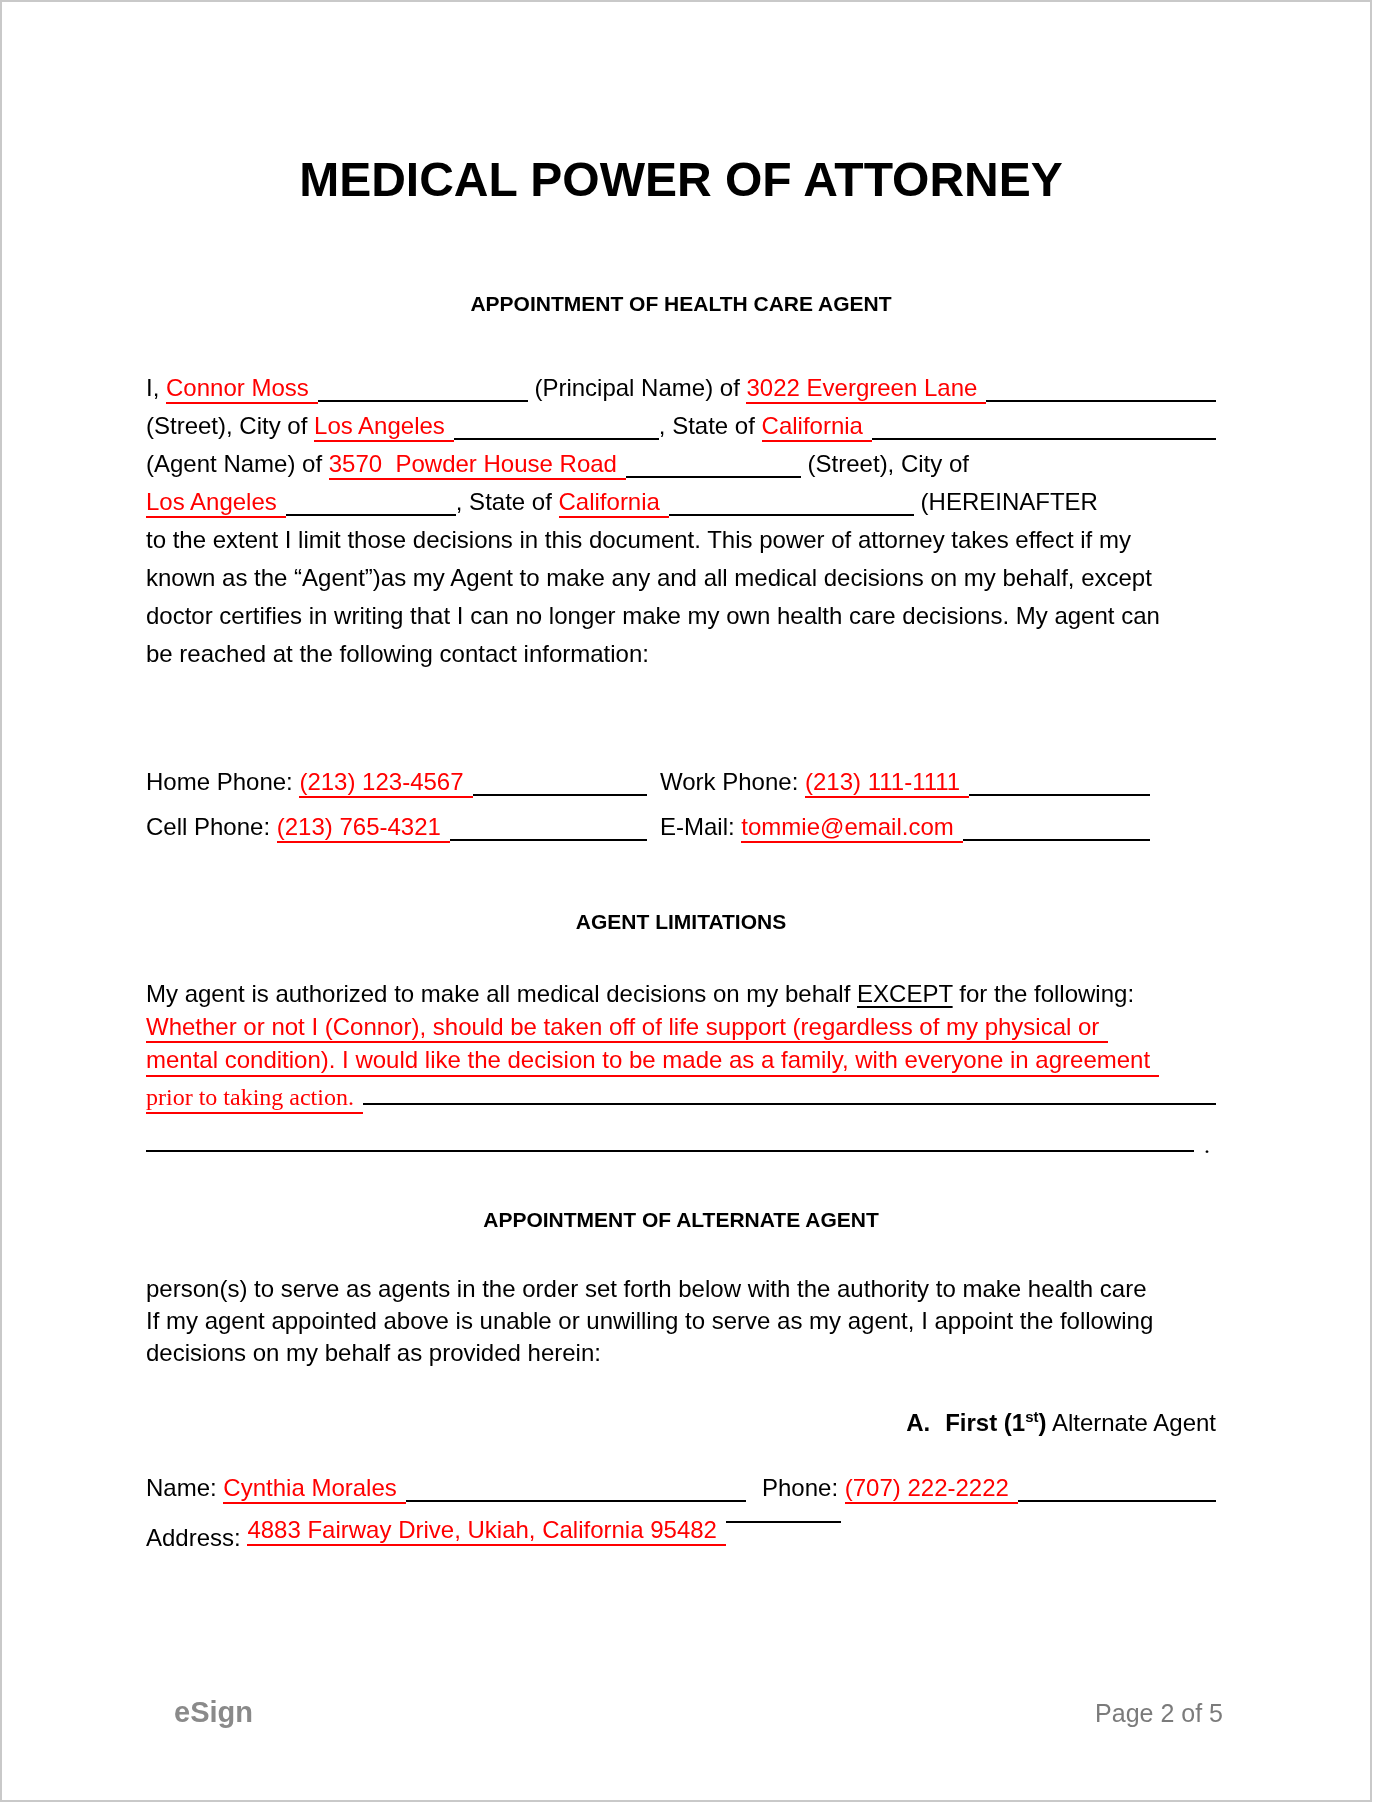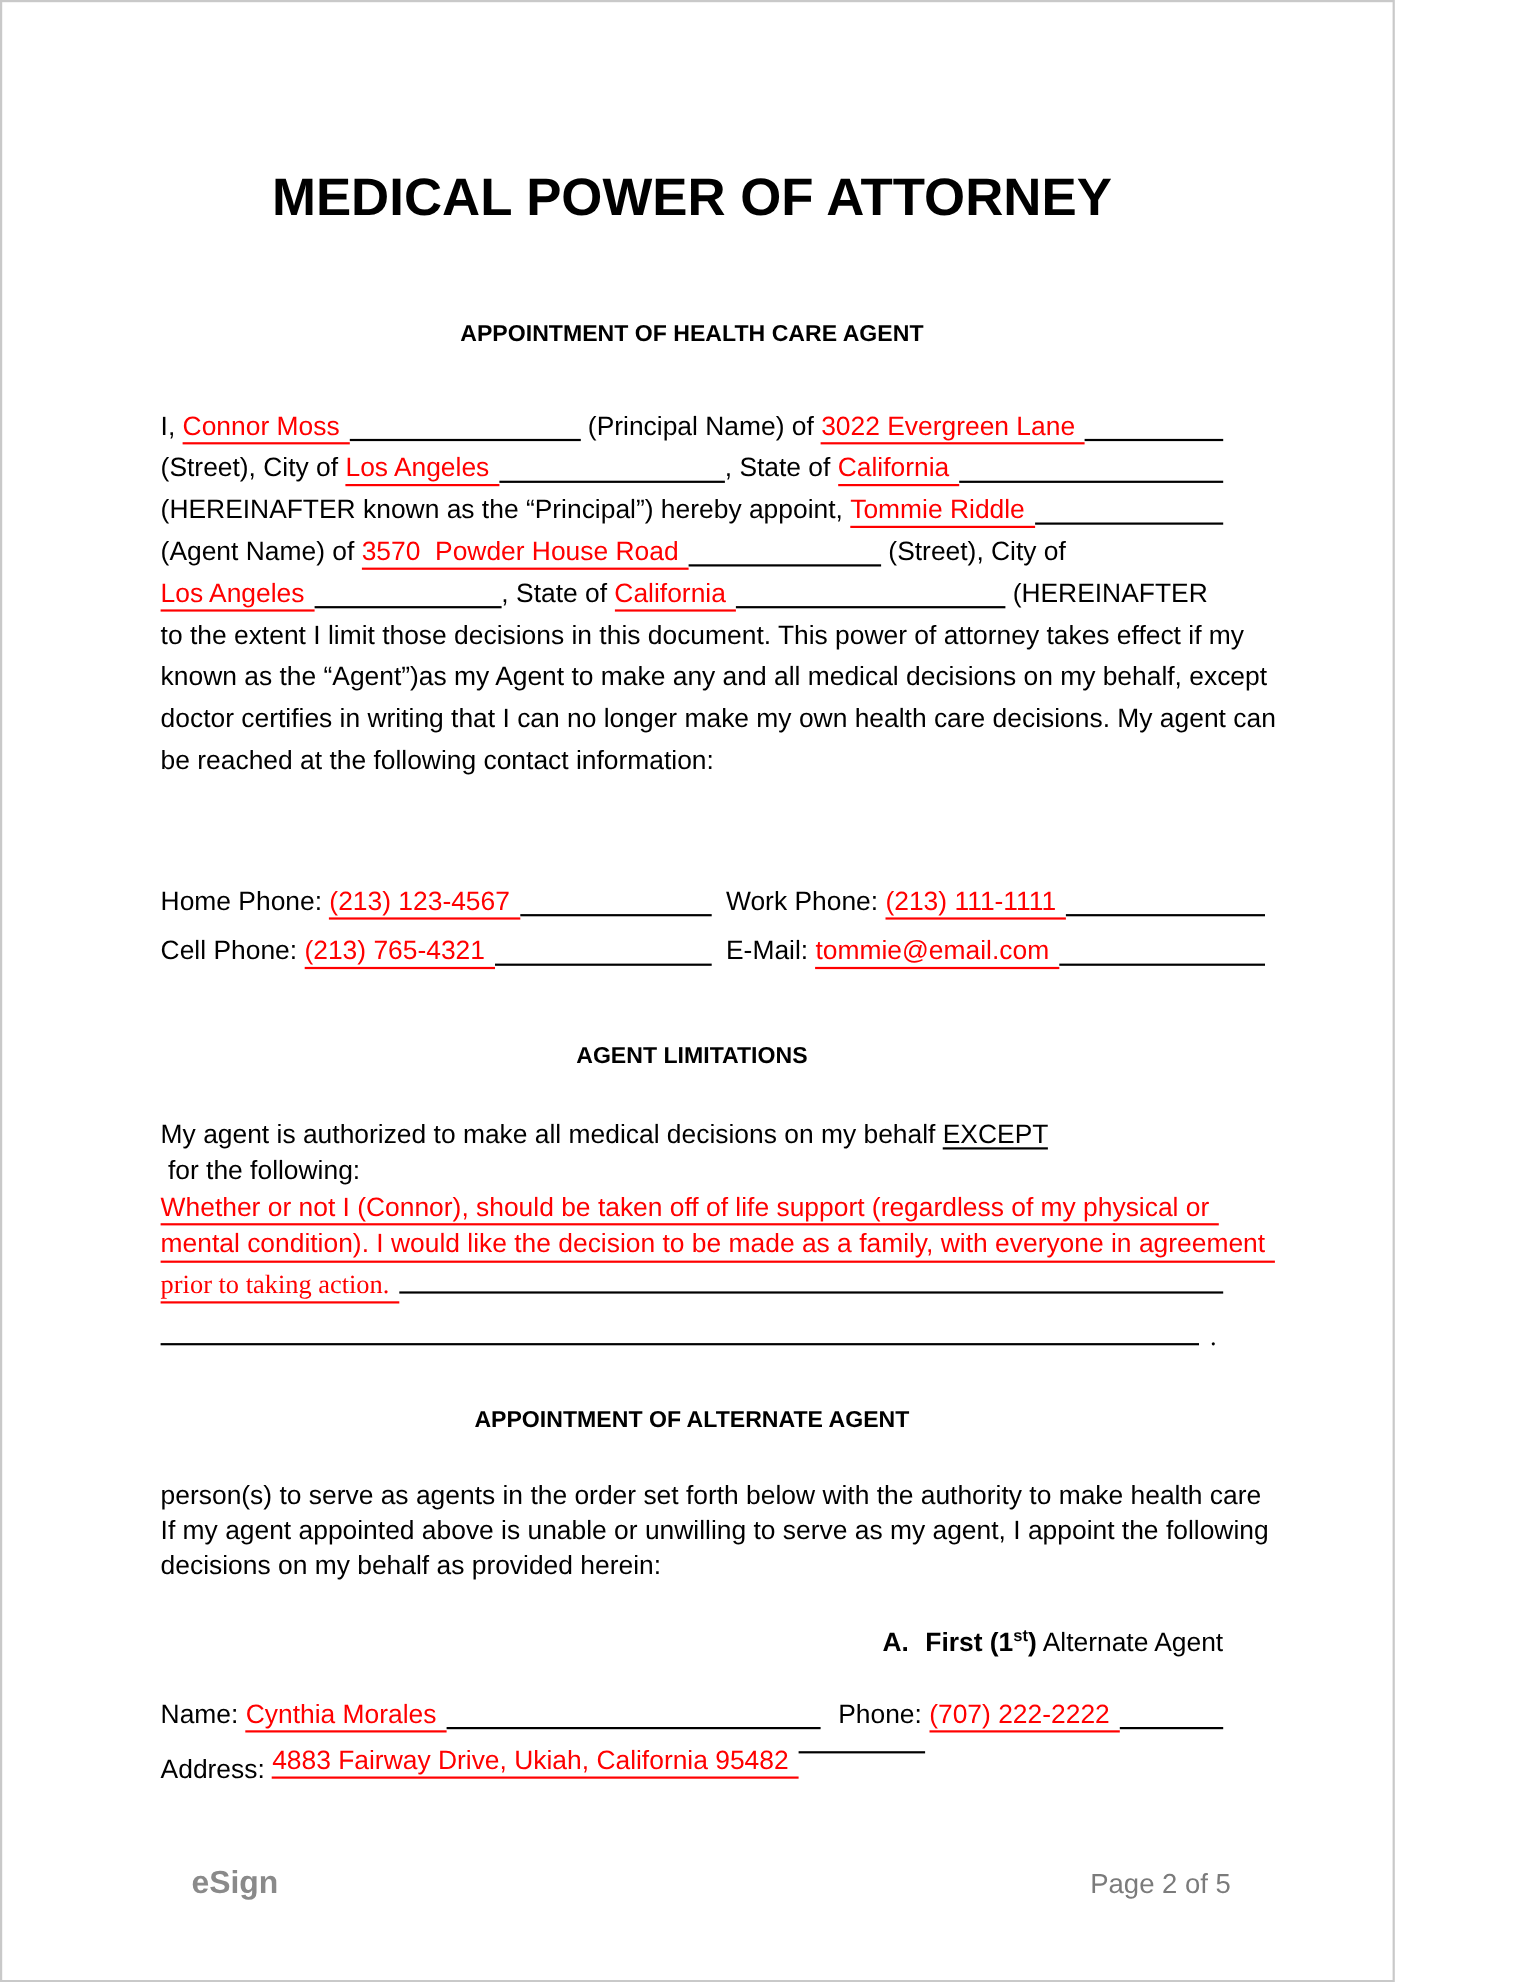--- a/index.html
+++ b/index.html
@@ -1,18 +1,18 @@
 <!DOCTYPE html>
 <html style="--fill-red: #FF0000; --footer-gray: #8A8A8A; --pageno-gray: #7B7B7B; --page-border: #C9C9C9;"><head>
 <meta charset="utf-8">
 <style>
   html,body { margin:0; padding:0; background:#ffffff; }
   .page {
     position:relative;
-    width:1268px; height:1802px;
+    width:1372px; height:1802px;
     box-sizing:border-box;
     background:#ffffff;
     border:2px solid var(--page-border,#c9c9c9);
     font-family:"Liberation Sans","DejaVu Sans",sans-serif;
     color:#000;
     overflow:hidden;
   }
   .content { padding:0 154px 0 144px; font-size:24px; }
 
   .title {
@@ -104,25 +104,20 @@
         </div>
       <div class="line">
           <span class="t">(Street), City of </span>
           <span class="fill">Los Angeles</span>
           <span class="tail" style="flex:0 0 205px"></span>
           <span class="t">, State of </span>
           <span class="fill">California</span>
           <span class="tail grow"></span>
         </div>
       <div class="line">
-          <span class="t">(HEREINAFTER known as the “Principal”) hereby appoint, </span>
-          <span class="fill">Tommie Riddle</span>
-          <span class="tail grow"></span>
-        </div>
-      <div class="line">
           <span class="t">(Agent Name) of </span>
           <span class="fill">3570  Powder House Road</span>
           <span class="tail" style="flex:0 0 175px"></span>
           <span class="t"> (Street), City of</span>
         </div>
       <div class="line">
           <span class="fill">Los Angeles</span>
           <span class="tail" style="flex:0 0 170px"></span>
           <span class="t">, State of </span>
           <span class="fill">California</span>

